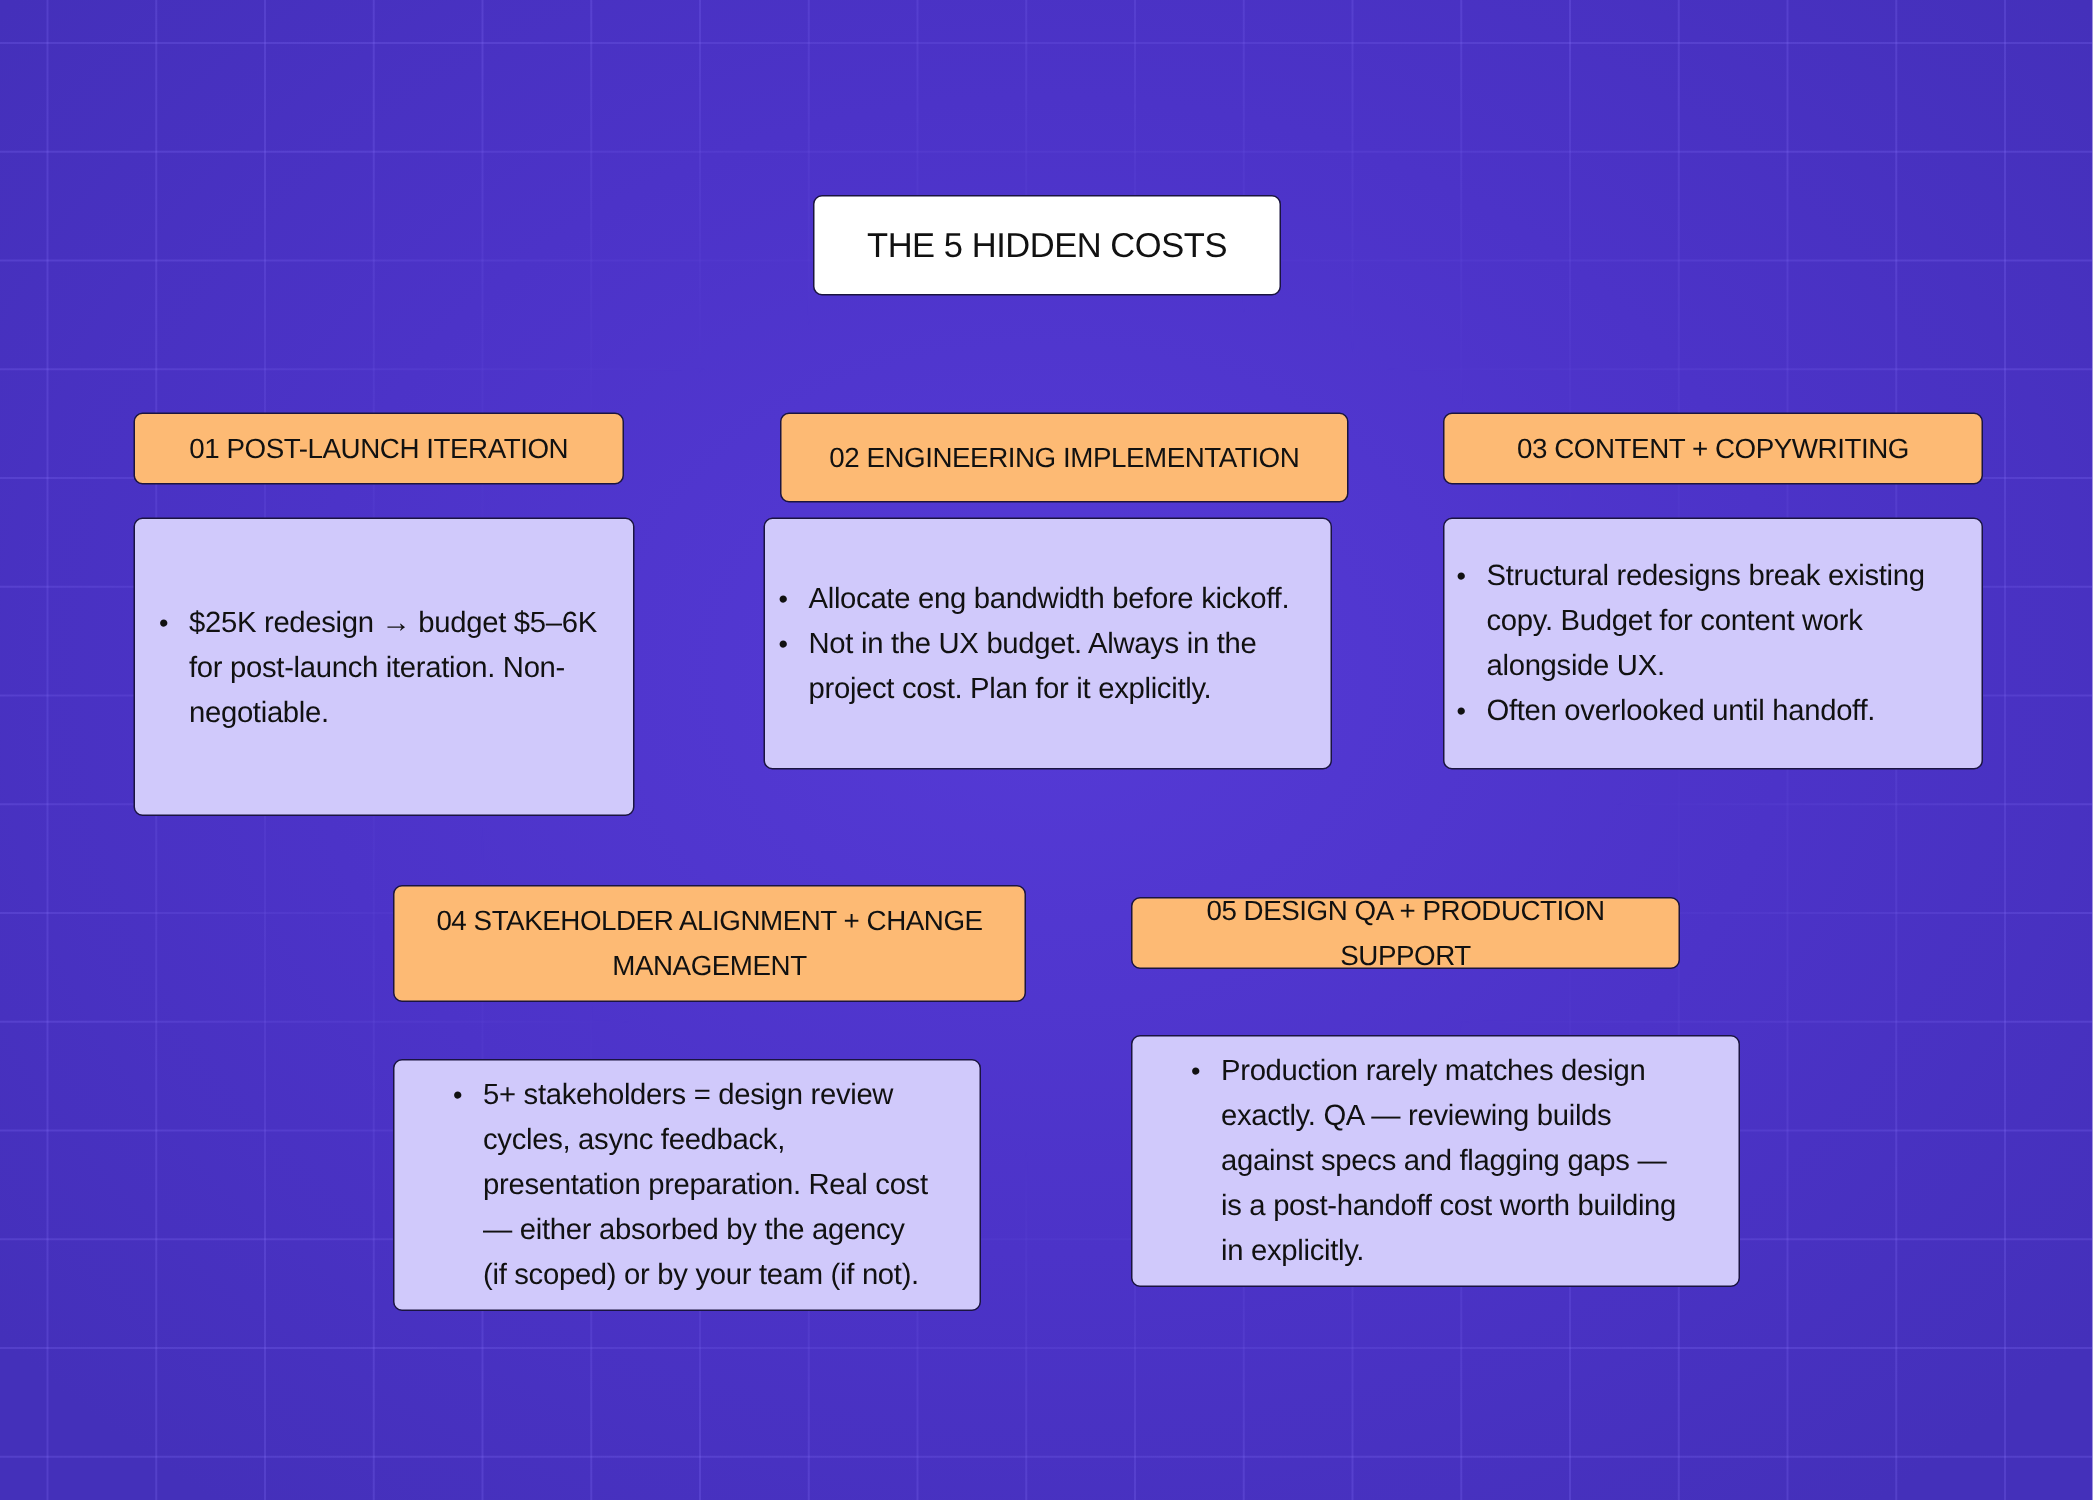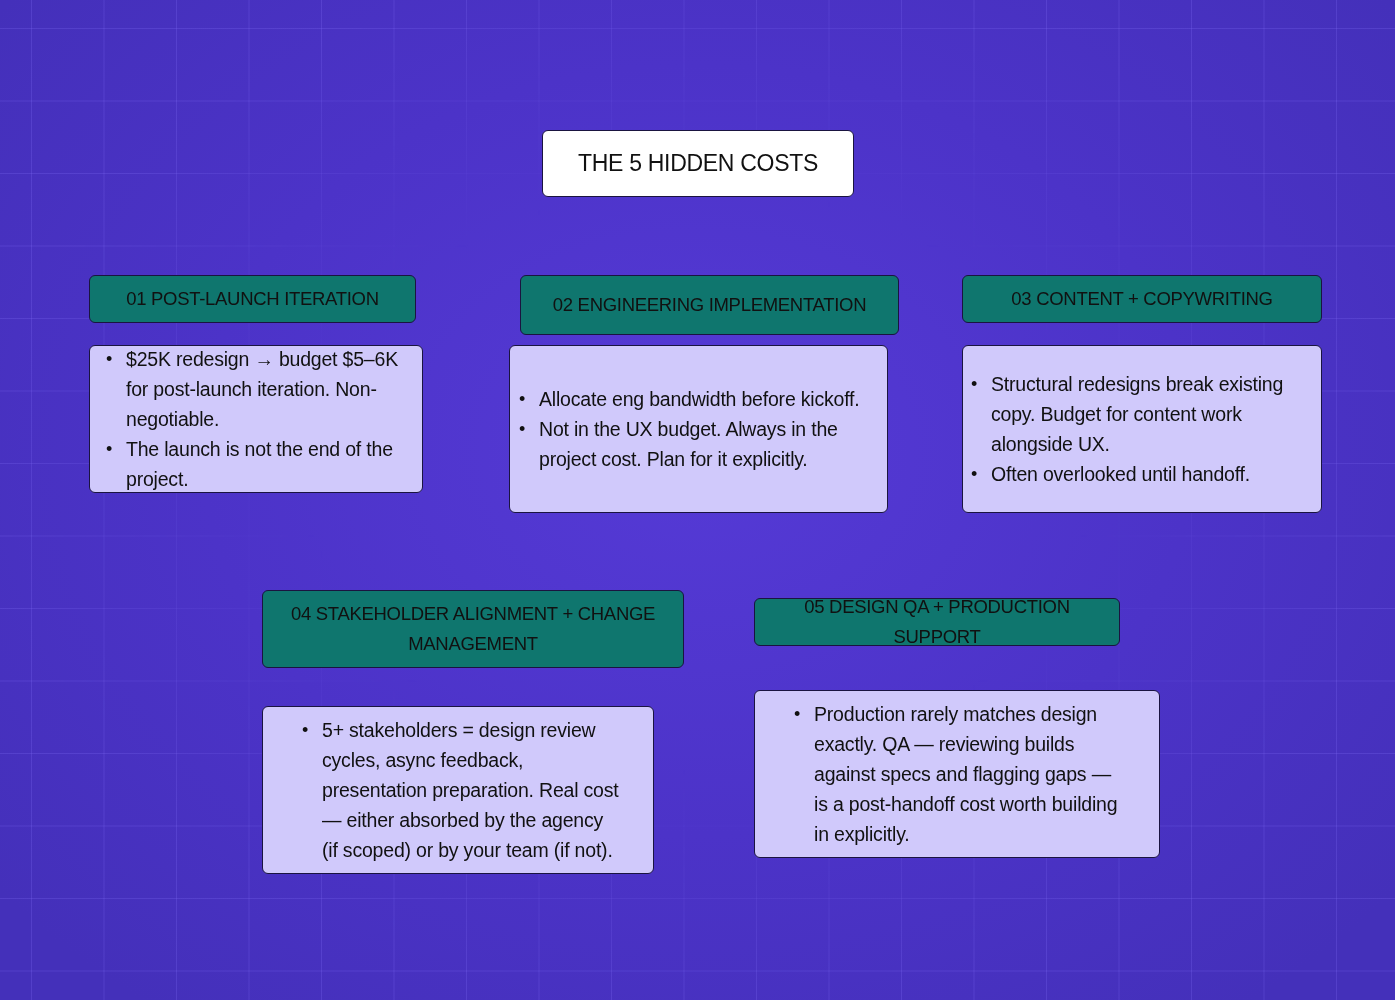--- a/index.html
+++ b/index.html
@@ -18,21 +18,21 @@
     -webkit-mask-image: radial-gradient(ellipse 700px 520px at 50% 48%, transparent 55%, black 100%);
             mask-image: radial-gradient(ellipse 700px 520px at 50% 48%, transparent 55%, black 100%);
   }
   .title-box {
     position: absolute; left: 542px; top: 130px; width: 312px; height: 67px;
     background: #ffffff; border: 1.5px solid #1a1440; border-radius: 6px;
     box-sizing: border-box; display: flex; align-items: center; justify-content: center;
     font-size: 23px; color: #111; letter-spacing: -0.3px;
   }
   .head {
-    position: absolute; background: #0f766e; border: 1.5px solid #1a1440; border-radius: 6px;
+    position: absolute; background: #fdba74; border: 1.5px solid #1a1440; border-radius: 6px;
     box-sizing: border-box; display: flex; align-items: center; justify-content: center;
     text-align: center; font-size: 18.5px; color: #111; line-height: 30px; letter-spacing: -0.3px;
     padding: 0 10px;
   }
   .body {
     position: absolute; background: #d0c9fb; border: 1.5px solid #1a1440; border-radius: 6px;
     box-sizing: border-box; display: flex; align-items: center;
     font-size: 19.5px; color: #111; line-height: 30px; letter-spacing: -0.2px;
   }
   .body ul { margin: 0; padding: 0 0 0 36px; list-style: none; }
@@ -46,24 +46,23 @@
 
 <div class="grid"></div>
 
 <div class="title-box">
   <span>THE 5 HIDDEN COSTS</span>
 </div>
 
 <div class="head" style="left:89px; top:275px; width:327px; height:48px;">
   <span>01 POST-LAUNCH ITERATION</span>
 </div>
-<div class="body" style="left:89px; top:345px; width:334px; height:148px;">
+<div class="body" style="left:89px; top:345px; width:334px; height:199px;">
   <ul style="padding-left:36px; padding-right:8px;">
     <li>$25K redesign → budget $5–6K for post-launch iteration. Non-negotiable.</li>
-    <li>The launch is not the end of the project.</li>
   </ul>
 </div>
 
 <div class="head" style="left:520px; top:275px; width:379px; height:60px;">
   <span>02 ENGINEERING IMPLEMENTATION</span>
 </div>
 <div class="body" style="left:509px; top:345px; width:379px; height:168px;">
   <ul style="padding-left:29px; padding-right:20px;">
     <li>Allocate eng bandwidth before kickoff.</li>
     <li>Not in the UX budget. Always in the project cost. Plan for it explicitly.</li>

